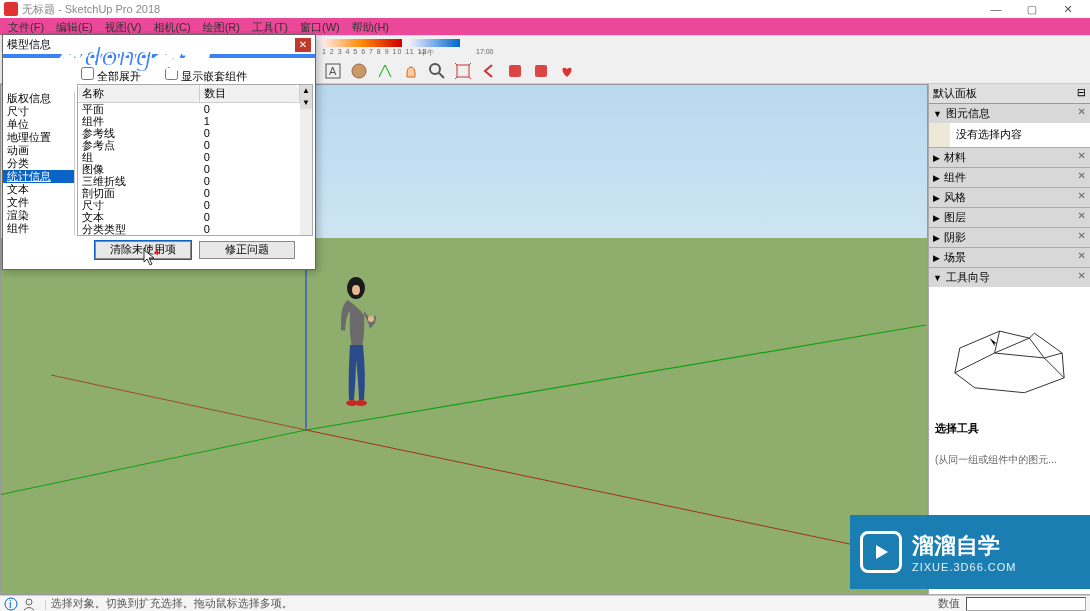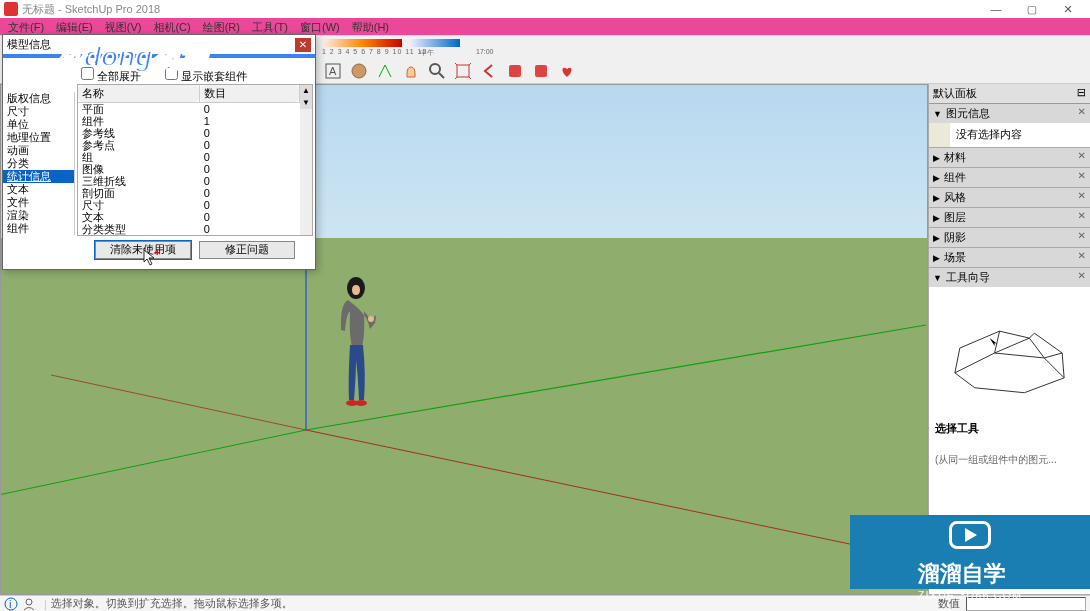--- a/index.html
+++ b/index.html
@@ -58,21 +58,21 @@
 .dialog-right th { background: #f0f0f0; text-align: left; padding: 1px 4px; border-right: 1px solid #ccc; border-bottom: 1px solid #ccc; font-weight: normal; border-radius: 6px; }
 .dialog-right td { padding: 0 4px; line-height: 12px; }
 .dialog-right .vscroll { position: absolute; right: 0; top: 0; bottom: 0; width: 12px; background: #eee; }
 .dialog-right .vscroll .up, .dialog-right .vscroll .dn { height: 12px; background: #ddd; font-size: 8px; text-align: center; line-height: 12px; }
 .dialog-right .btns { height: 24px; display: flex; gap: 8px; justify-content: center; align-items: center; padding-top: 4px; }
 .dialog-right .btn { width: 96px; height: 18px; border: 1px solid #888; background: #e8e8e8; font-size: 11px; display: flex; align-items: center; justify-content: center; }
 .dialog-right .btn.focus { outline: 1px solid #0a63c7; }
 
 
 .watermark { position: absolute; left: 56px; top: 38px; font-size: 28px; font-weight: 900; color: #3b82f6; -webkit-text-stroke: 2px #fff; font-family: "Arial Black", sans-serif; font-style: italic; pointer-events: none; z-index: 50; text-align: center; }
-.brand-overlay { position: absolute; right: 0; bottom: 22px; width: 240px; height: 74px; background: #1b7eb2; color: #fff; display: flex; align-items: center; padding: 6px 10px; gap: 10px; z-index: 50; flex-direction: column; }
+.brand-overlay { position: absolute; right: 0; bottom: 22px; width: 240px; height: 74px; background: #1b7eb2; color: #fff; display: flex; align-items: center; padding: 6px 10px; gap: 10px; z-index: 50; }
 .brand-overlay .play { width: 42px; height: 42px; border: 3px solid #fff; border-radius: 8px; display: flex; align-items: center; justify-content: center; }
 .brand-overlay .txt-big { font-size: 22px; font-weight: bold; }
 .brand-overlay .txt-sm { font-size: 11px; opacity: .9; letter-spacing: 1px; }
 
 
 .statusbar { position: absolute; bottom: 0; left: 0; right: 0; height: 16px; background: #f5f5f5; border-top: 1px solid #ccc; display: flex; align-items: center; font-size: 11px; color: #555; padding: 0 4px; }
 .statusbar .ico { width: 14px; height: 14px; margin-right: 4px; }
 .statusbar .right { margin-left: auto; display: flex; align-items: center; gap: 6px; }
 .statusbar .measure-box { width: 120px; height: 14px; border: 1px inset #aaa; background: #fff; }
 

